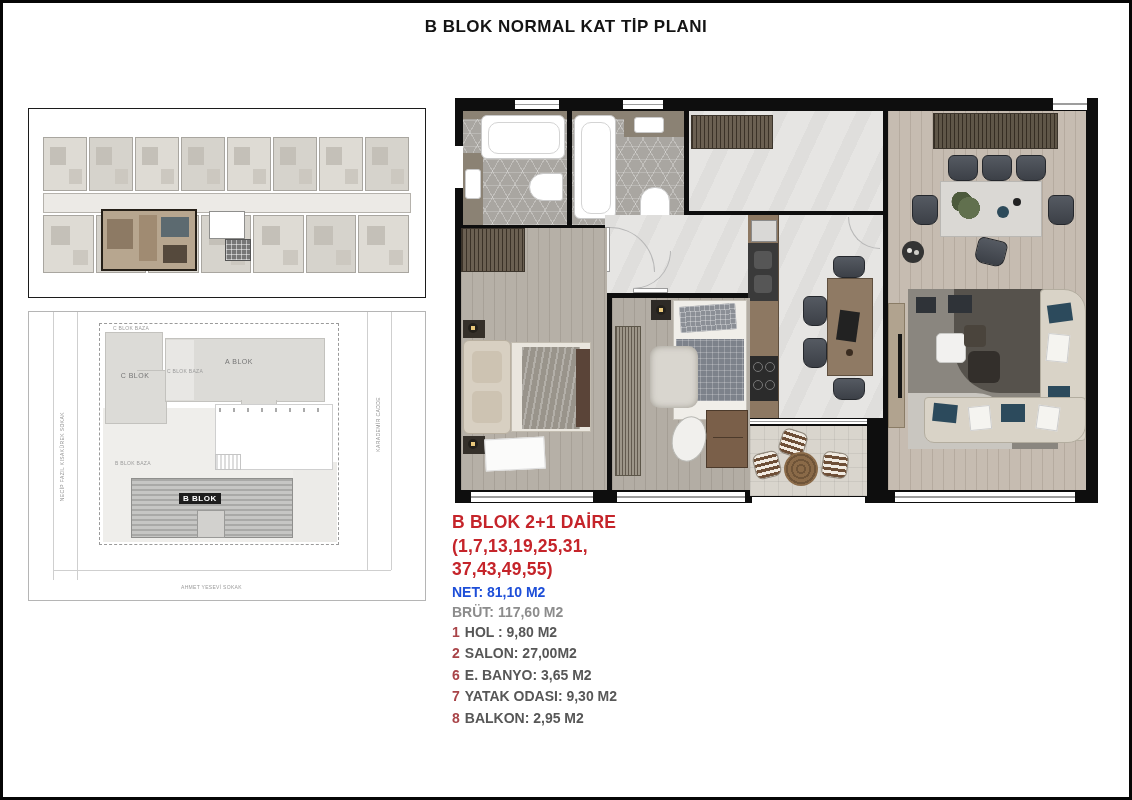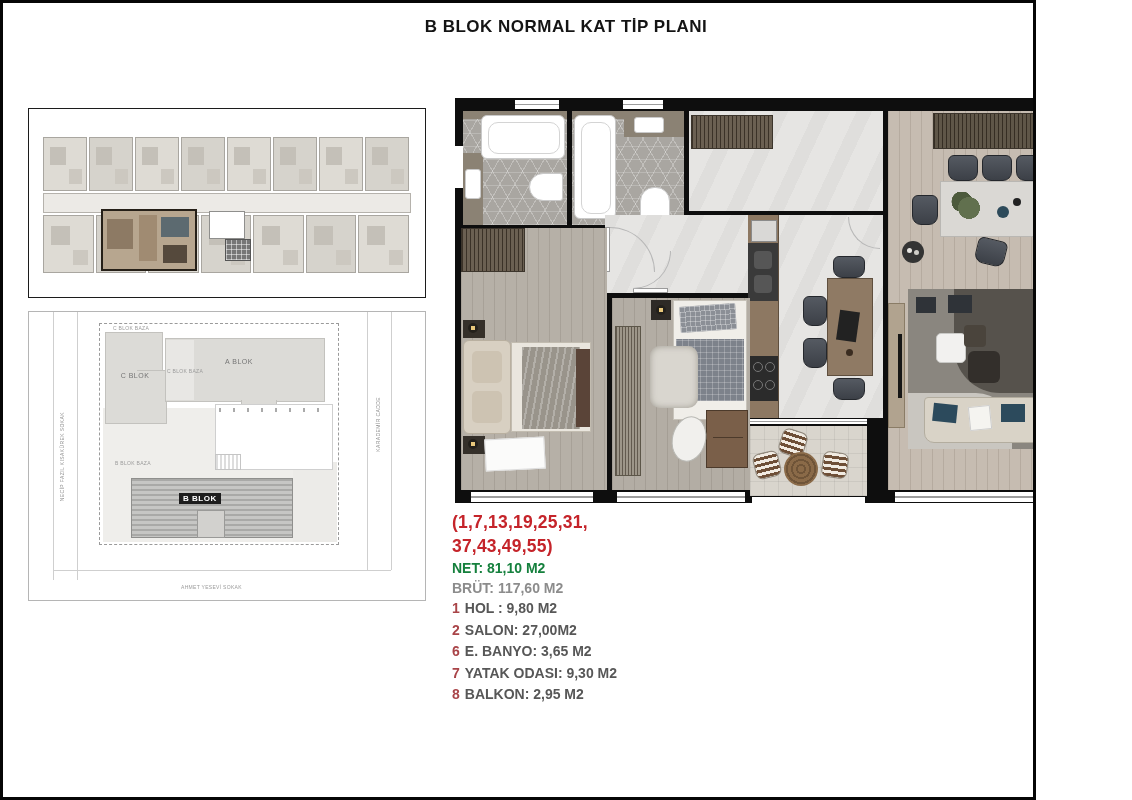--- a/index.html
+++ b/index.html
@@ -1,16 +1,16 @@
 <!DOCTYPE html>
 <html><head>
 <meta charset="utf-8">
 <style>
   html,body{margin:0;padding:0;background:#fff;}
-  .page{position:relative;width:1036px;height:800px;background:#fff;border:3px solid #060606;box-sizing:border-box;overflow:hidden;
+  .page{position:relative;width:1132px;height:800px;background:#fff;border:3px solid #060606;box-sizing:border-box;overflow:hidden;
         font-family:"Liberation Sans",sans-serif;}
   .abs{position:absolute;}
 
   
   .title{position:absolute;top:14px;left:0;width:1126px;text-align:center;
          font-size:17px;font-weight:bold;letter-spacing:.5px;color:#141414;}
 
   
   .panel-overview{position:absolute;left:25px;top:105px;width:398px;height:190px;background:#fff;border:1.5px solid #1c1c1c;box-sizing:border-box;}
   .panel-site{position:absolute;left:25px;top:308px;width:398px;height:290px;background:#fff;border:1px solid #b5b5b5;box-sizing:border-box;}
@@ -348,23 +348,24 @@
     <div class="win" style="left:168px;top:2px;width:40px;height:9px;"></div>
     <div class="win" style="left:598px;top:0;width:34px;height:12px;"></div>
     <div class="winv" style="left:0;top:48px;width:8px;height:42px;"></div>
     <div class="win" style="left:16px;top:394px;width:122px;height:10px;"></div>
     <div class="win" style="left:162px;top:394px;width:128px;height:10px;"></div>
     <div class="win" style="left:440px;top:394px;width:180px;height:10px;"></div>
     <div class="win" style="left:297px;top:399px;width:113px;height:6px;"></div>
   </div>
 
   <div class="info">
+    <div class="red" style="color:#c5242a;">B BLOK 2+1 DAİRE</div>
     <div class="red" style="color:#c5242a;">(1,7,13,19,25,31,</div>
     <div class="red" style="color:#c5242a;">37,43,49,55)</div>
-    <div class="gray" style="color:#15803d;">NET: 81,10 M2</div>
+    <div class="gray" style="color:#1d4ed8;">NET: 81,10 M2</div>
     <div class="gray" style="color:#8c8c8c;">BRÜT: 117,60 M2</div>
     <div class="room-line"><span class="no" style="color:#a94448;">1</span><span style="color:#575757;">HOL : 9,80 M2</span></div>
     <div class="room-line"><span class="no" style="color:#a94448;">2</span><span style="color:#575757;">SALON: 27,00M2</span></div>
     <div class="room-line"><span class="no" style="color:#a94448;">6</span><span style="color:#575757;">E. BANYO: 3,65 M2</span></div>
     <div class="room-line"><span class="no" style="color:#a94448;">7</span><span style="color:#575757;">YATAK ODASI: 9,30 M2</span></div>
     <div class="room-line"><span class="no" style="color:#a94448;">8</span><span style="color:#575757;text-align:right;">BALKON: 2,95 M2</span></div>
   </div>
 
 </div>
 

